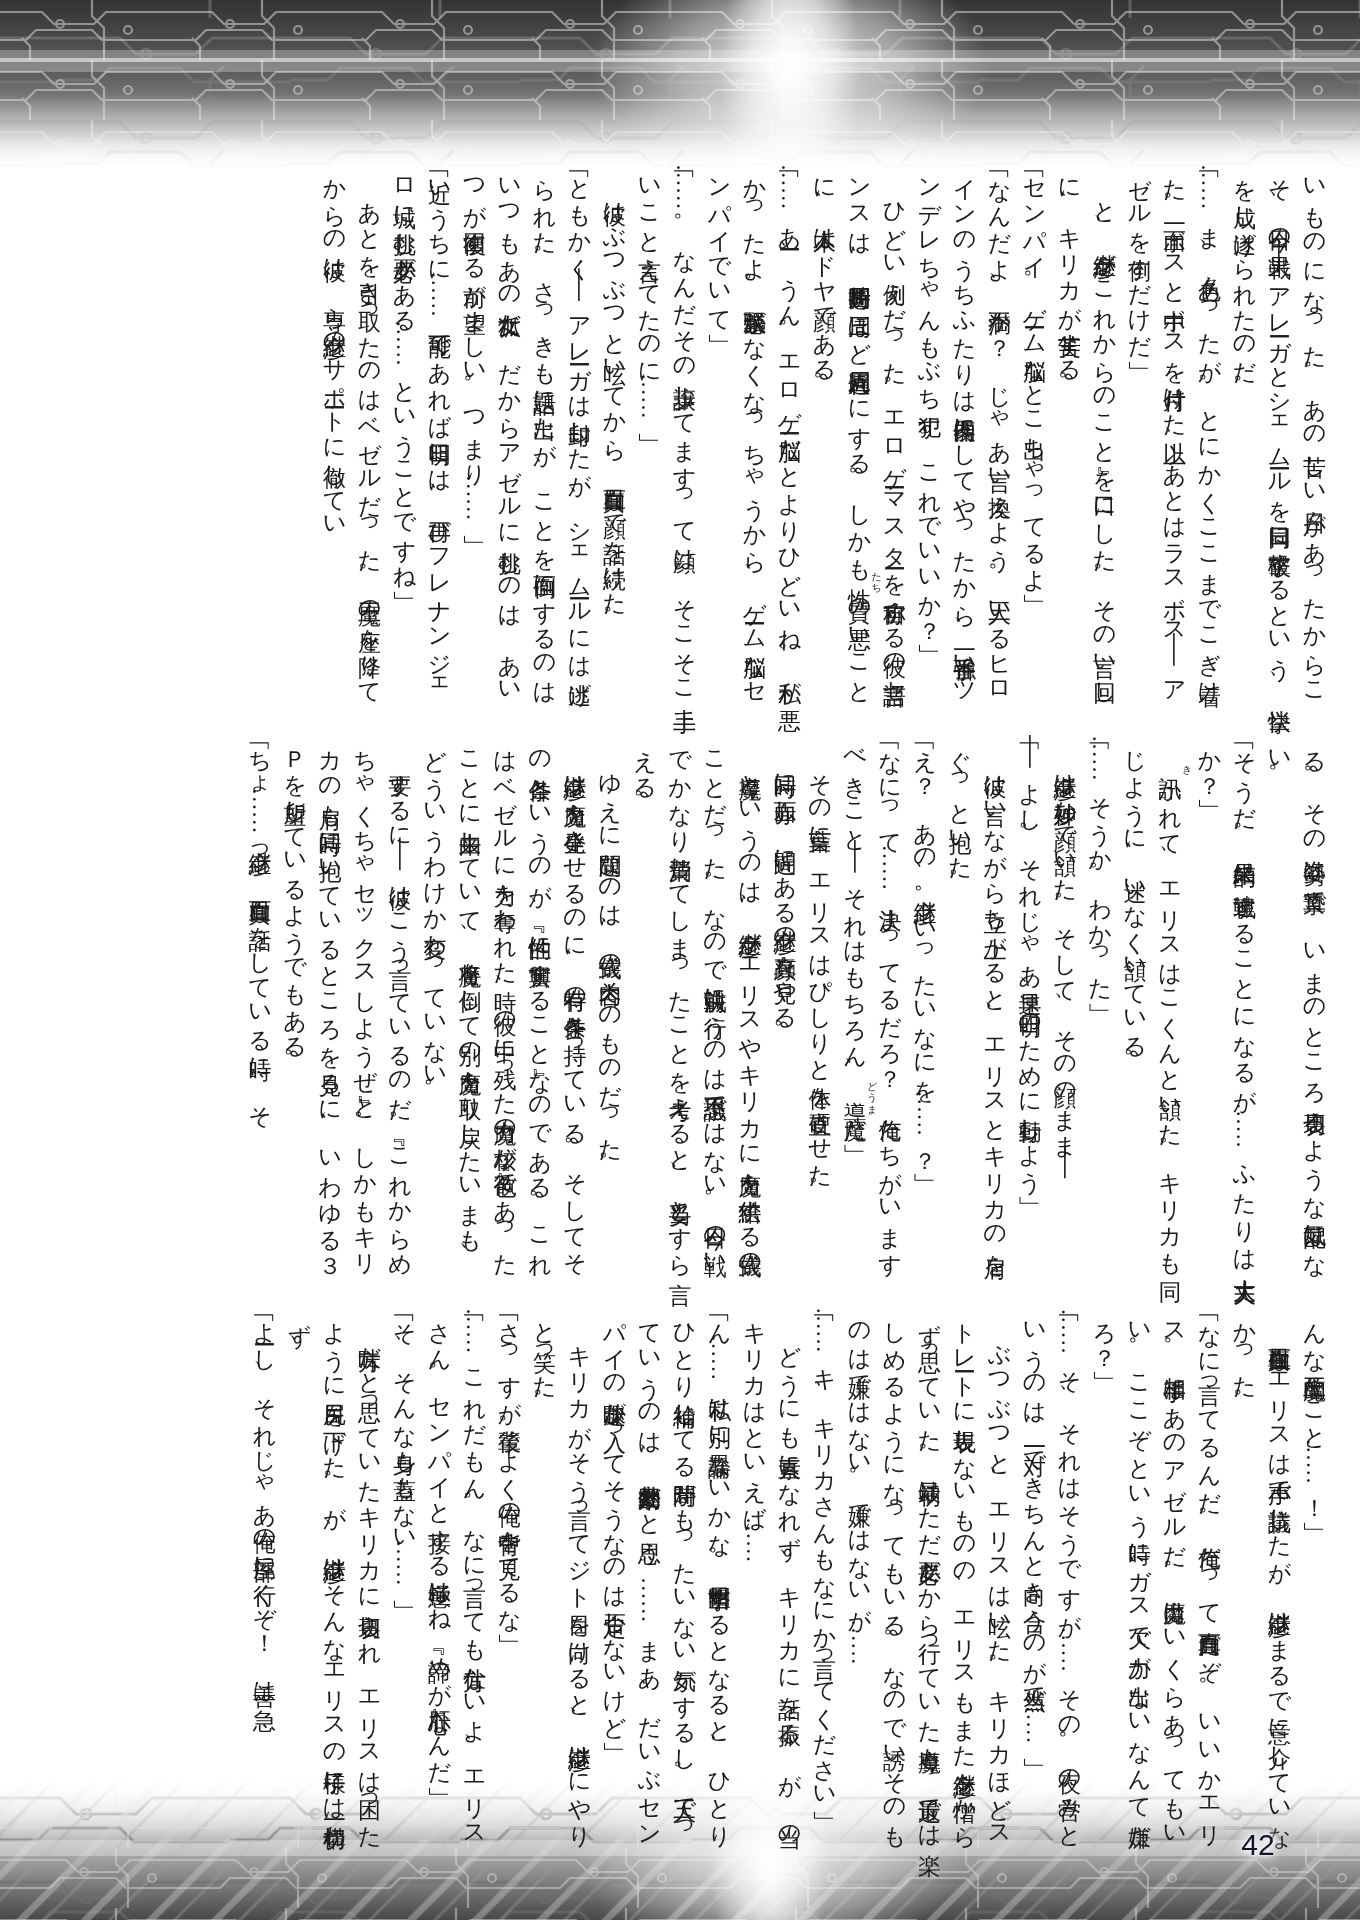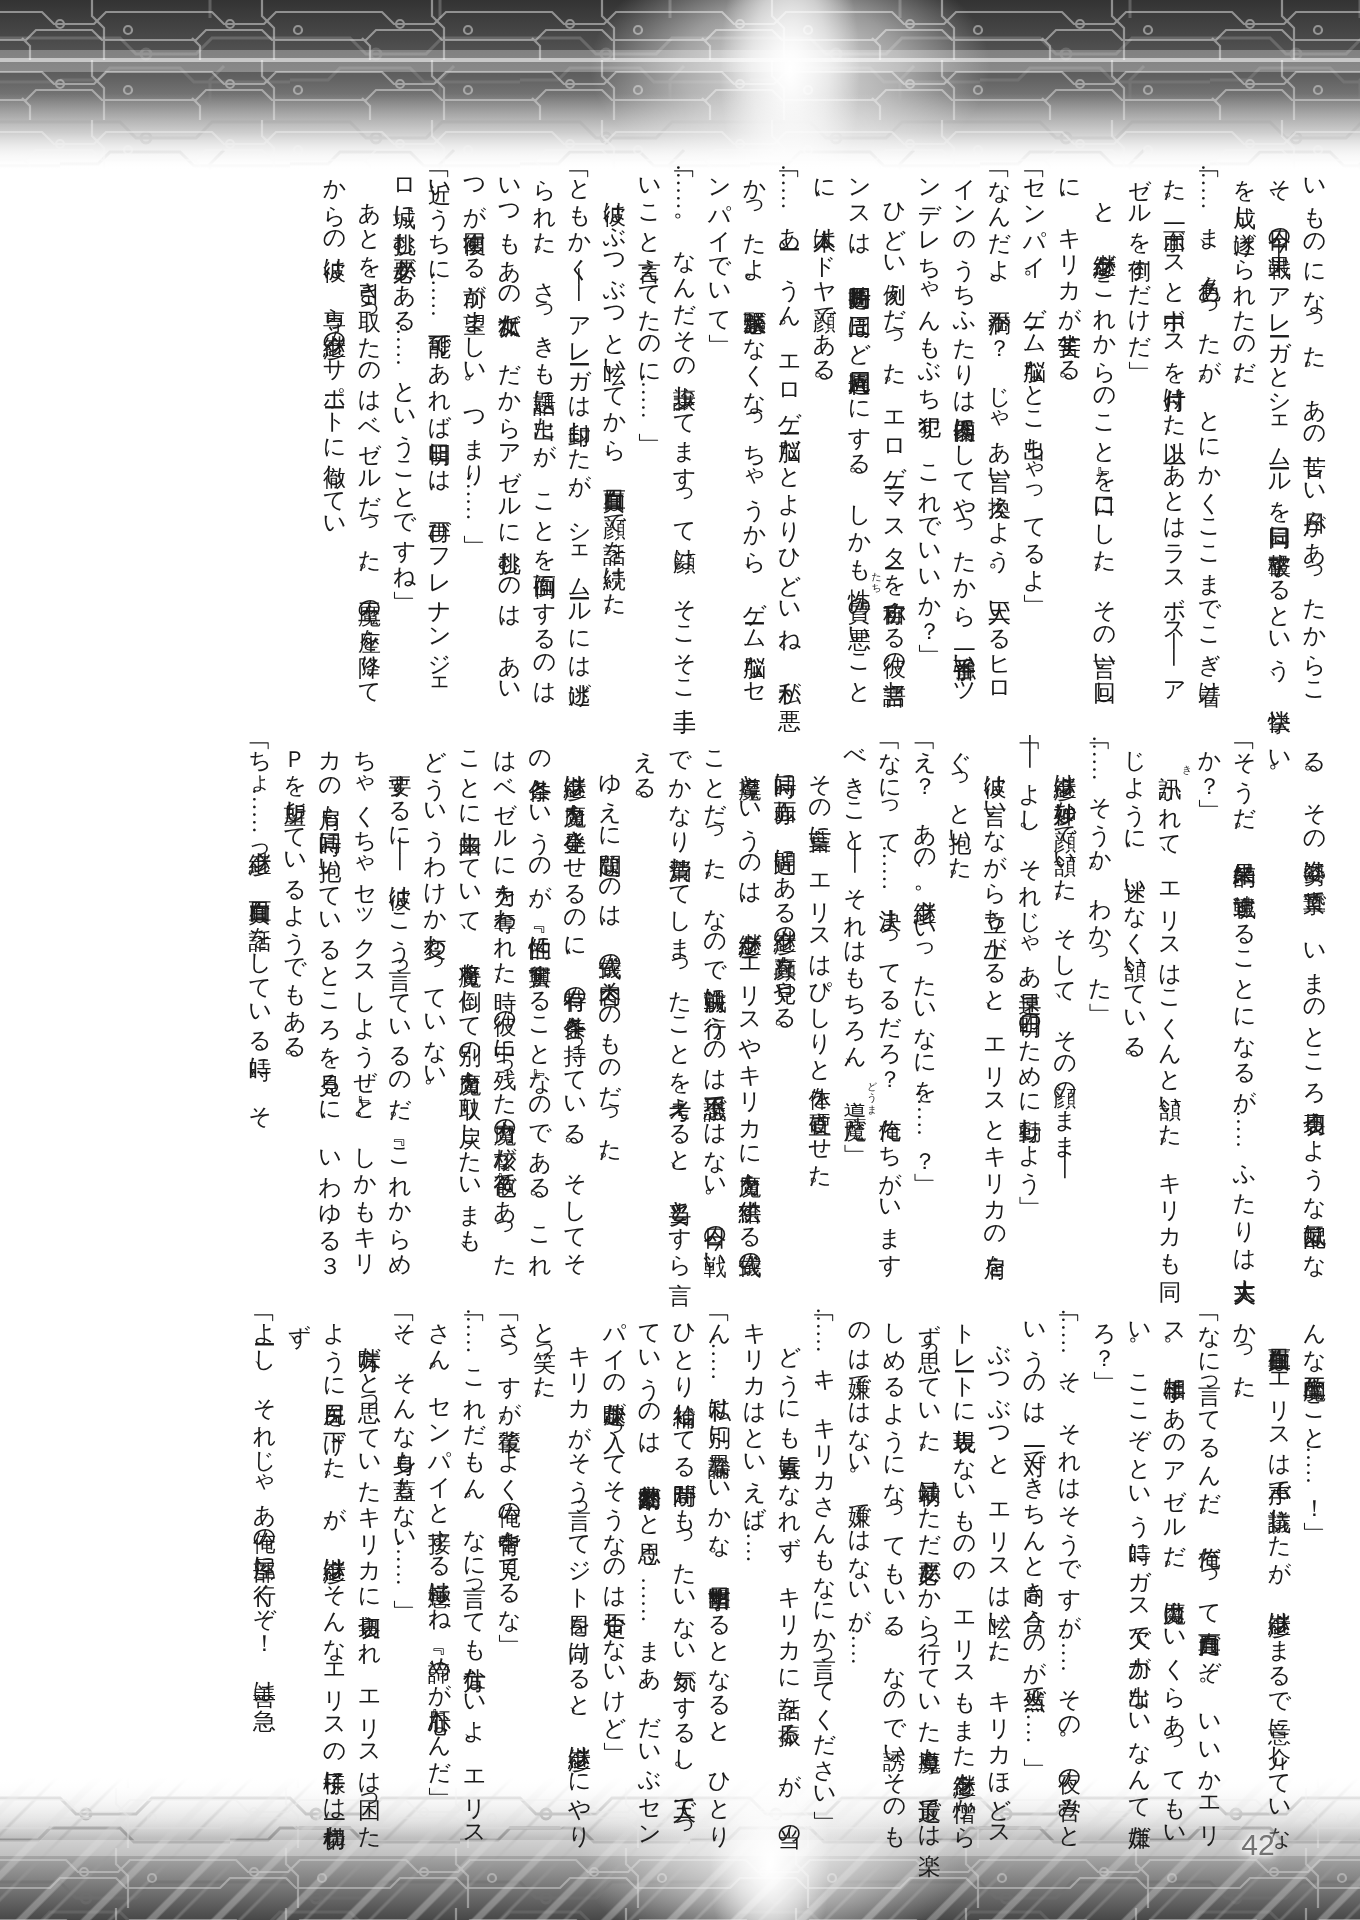--- a/index.html
+++ b/index.html
@@ -38,21 +38,21 @@
   ruby rt{font-size:10px;letter-spacing:0;color:#1b1b1b;}
   
   .page-number{
     position:absolute;
     left:1222px;top:1828px;
     width:72px;
     text-align:center;
     z-index:3;
     font-family:"Liberation Sans","DejaVu Sans",sans-serif;
     font-size:30px;
-    color:#737373;
+    color:#0f172a;
     text-shadow:0 0 4px #fff,0 0 8px #fff,0 0 14px #fff,0 0 20px rgba(255,255,255,.9);
   }
 </style>
 </head>
 <body>
 
 <div class="page">
 
   <div class="banner top">
     <svg viewBox="0 0 1360 170" preserveAspectRatio="none">

